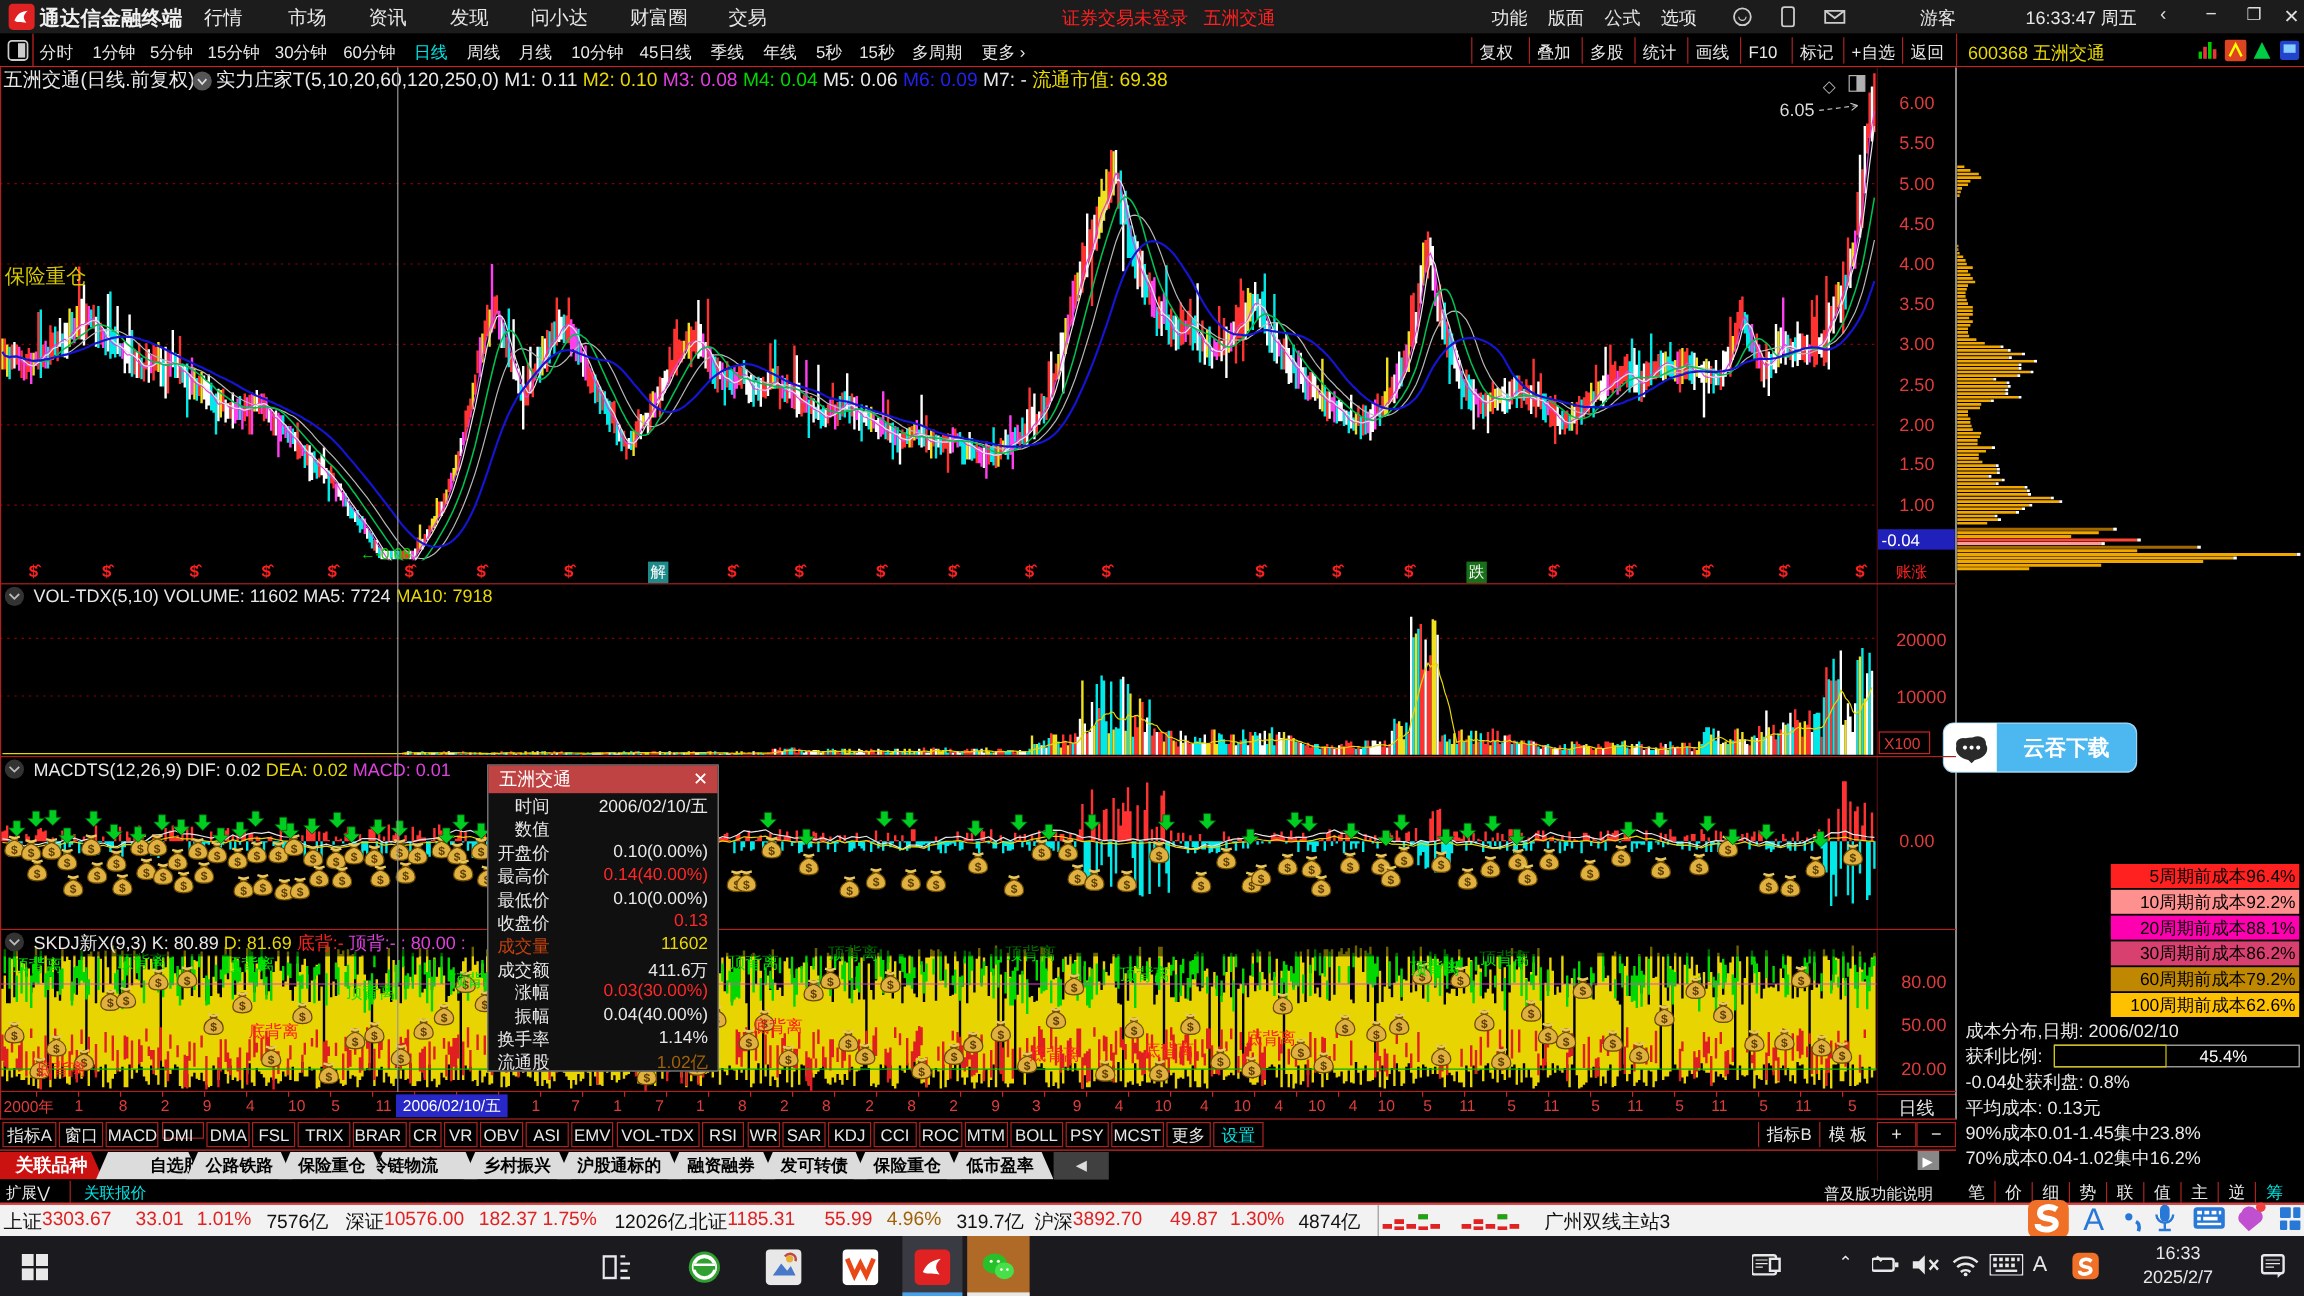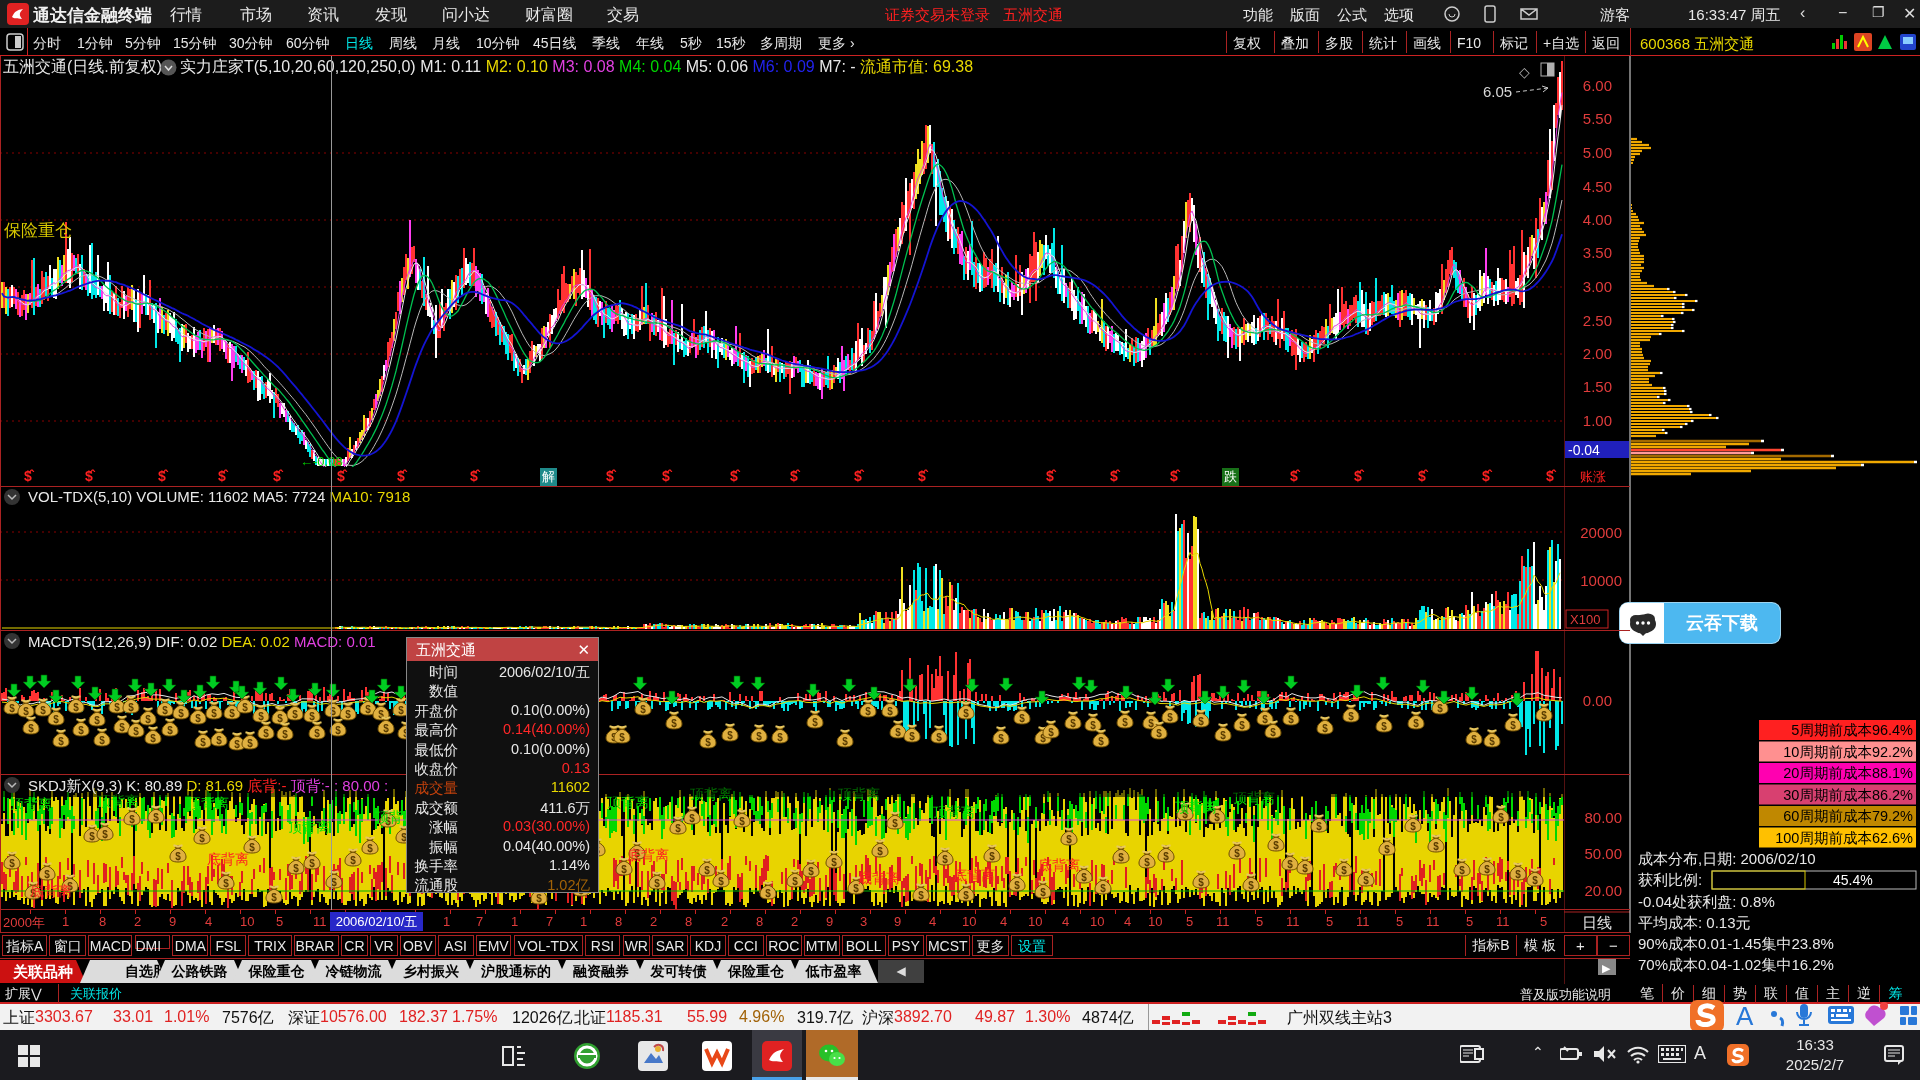--- a/index.html
+++ b/index.html
@@ -766,21 +766,21 @@
 <div style="position:absolute;left:1465px;top:2px;width:52px;height:21px;border-left:1px solid #aa2222;border-right:1px solid #aa2222;color:#e8e8e8;font-size:14px;text-align:center;line-height:21px">指标B</div>
 <span style="position:absolute;left:1524px;top:4px;font-size:14px;color:#e8e8e8">模 板</span>
 <div style="position:absolute;left:1564px;top:2px;width:33px;height:21px;border:1px solid #aa2222;color:#e8e8e8;font-size:15px;text-align:center;line-height:20px">+</div>
 <div style="position:absolute;left:1597px;top:2px;width:33px;height:21px;border:1px solid #aa2222;color:#e8e8e8;font-size:15px;text-align:center;line-height:20px">−</div>
 </div>
 <div style="position:absolute;left:0;top:959px;width:1564px;height:25px;background:#000">
     <div style="position:absolute;left:0;top:1px;width:86px;height:23px;background:#cc1111;color:#fff;font-size:15px;font-weight:bold;text-align:center;line-height:23px;clip-path:polygon(0 0,76px 0,86px 100%,0 100%)">关联品种</div>
     <div style="position:absolute;left:80px;top:1px;width:87px;height:23px;background:#dcdcdc;color:#000;font-size:14px;font-weight:bold;text-align:right;line-height:23px;clip-path:polygon(10px 0,77px 0,87px 100%,0 100%)">自选股</div>
     <div style="position:absolute;left:155px;top:1px;width:89px;height:23px;background:#dcdcdc;color:#000;font-size:14px;font-weight:bold;text-align:center;line-height:23px;clip-path:polygon(10px 0,79px 0,89px 100%,0 100%)">公路铁路</div>
     <div style="position:absolute;left:232px;top:1px;width:89px;height:23px;background:#dcdcdc;color:#000;font-size:14px;font-weight:bold;text-align:center;line-height:23px;clip-path:polygon(10px 0,79px 0,89px 100%,0 100%)">保险重仓</div>
-    <div style="position:absolute;left:309px;top:1px;width:89px;height:23px;background:#dcdcdc;color:#000;font-size:14px;font-weight:bold;text-align:center;line-height:23px;clip-path:polygon(10px 0,79px 0,89px 100%,0 100%)">冷链物流</div>
+    <div style="position:absolute;left:309px;top:1px;width:89px;height:23px;background:#dcdcdc;color:#000;font-size:14px;font-weight:bold;line-height:23px;clip-path:polygon(10px 0,79px 0,89px 100%,0 100%)">冷链物流</div>
     <div style="position:absolute;left:386px;top:1px;width:90px;height:23px;background:#dcdcdc;color:#000;font-size:14px;font-weight:bold;text-align:center;line-height:23px;clip-path:polygon(10px 0,80px 0,90px 100%,0 100%)">乡村振兴</div>
     <div style="position:absolute;left:464px;top:1px;width:104px;height:23px;background:#dcdcdc;color:#000;font-size:14px;font-weight:bold;text-align:center;line-height:23px;clip-path:polygon(10px 0,94px 0,104px 100%,0 100%)">沪股通标的</div>
     <div style="position:absolute;left:556px;top:1px;width:90px;height:23px;background:#dcdcdc;color:#000;font-size:14px;font-weight:bold;text-align:center;line-height:23px;clip-path:polygon(10px 0,80px 0,90px 100%,0 100%)">融资融券</div>
     <div style="position:absolute;left:634px;top:1px;width:89px;height:23px;background:#dcdcdc;color:#000;font-size:14px;font-weight:bold;text-align:center;line-height:23px;clip-path:polygon(10px 0,79px 0,89px 100%,0 100%)">发可转债</div>
     <div style="position:absolute;left:711px;top:1px;width:90px;height:23px;background:#dcdcdc;color:#000;font-size:14px;font-weight:bold;text-align:center;line-height:23px;clip-path:polygon(10px 0,80px 0,90px 100%,0 100%)">保险重仓</div>
     <div style="position:absolute;left:789px;top:1px;width:89px;height:23px;background:#dcdcdc;color:#000;font-size:14px;font-weight:bold;text-align:center;line-height:23px;clip-path:polygon(10px 0,79px 0,89px 100%,0 100%)">低市盈率</div>
     <div style="position:absolute;left:878px;top:1px;width:46px;height:23px;background:#404040;color:#ddd;font-size:12px;text-align:center;line-height:23px">◀</div>
   </div>
 <div style="position:absolute;left:0;top:984px;width:1920px;height:19px;background:#000;border-bottom:1px solid #cc2222">
 <span style="position:absolute;left:5px;top:1px;font-size:13px;color:#e8e8e8">扩展⋁</span>

